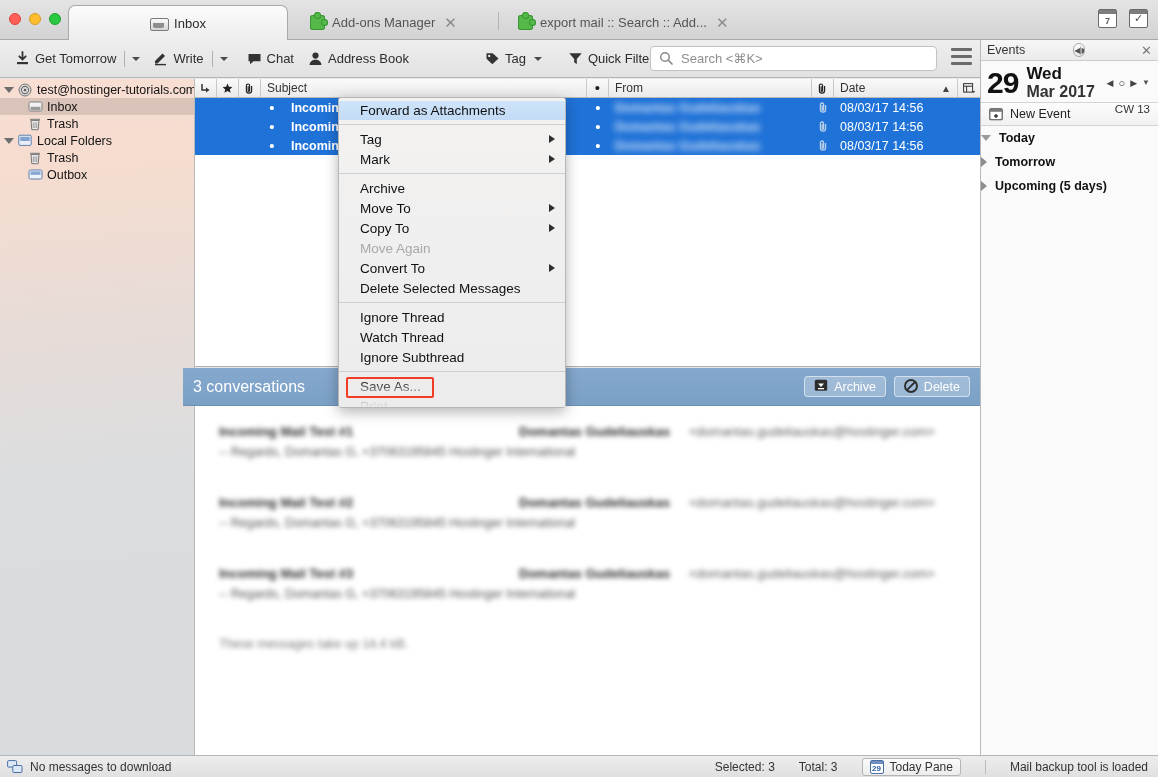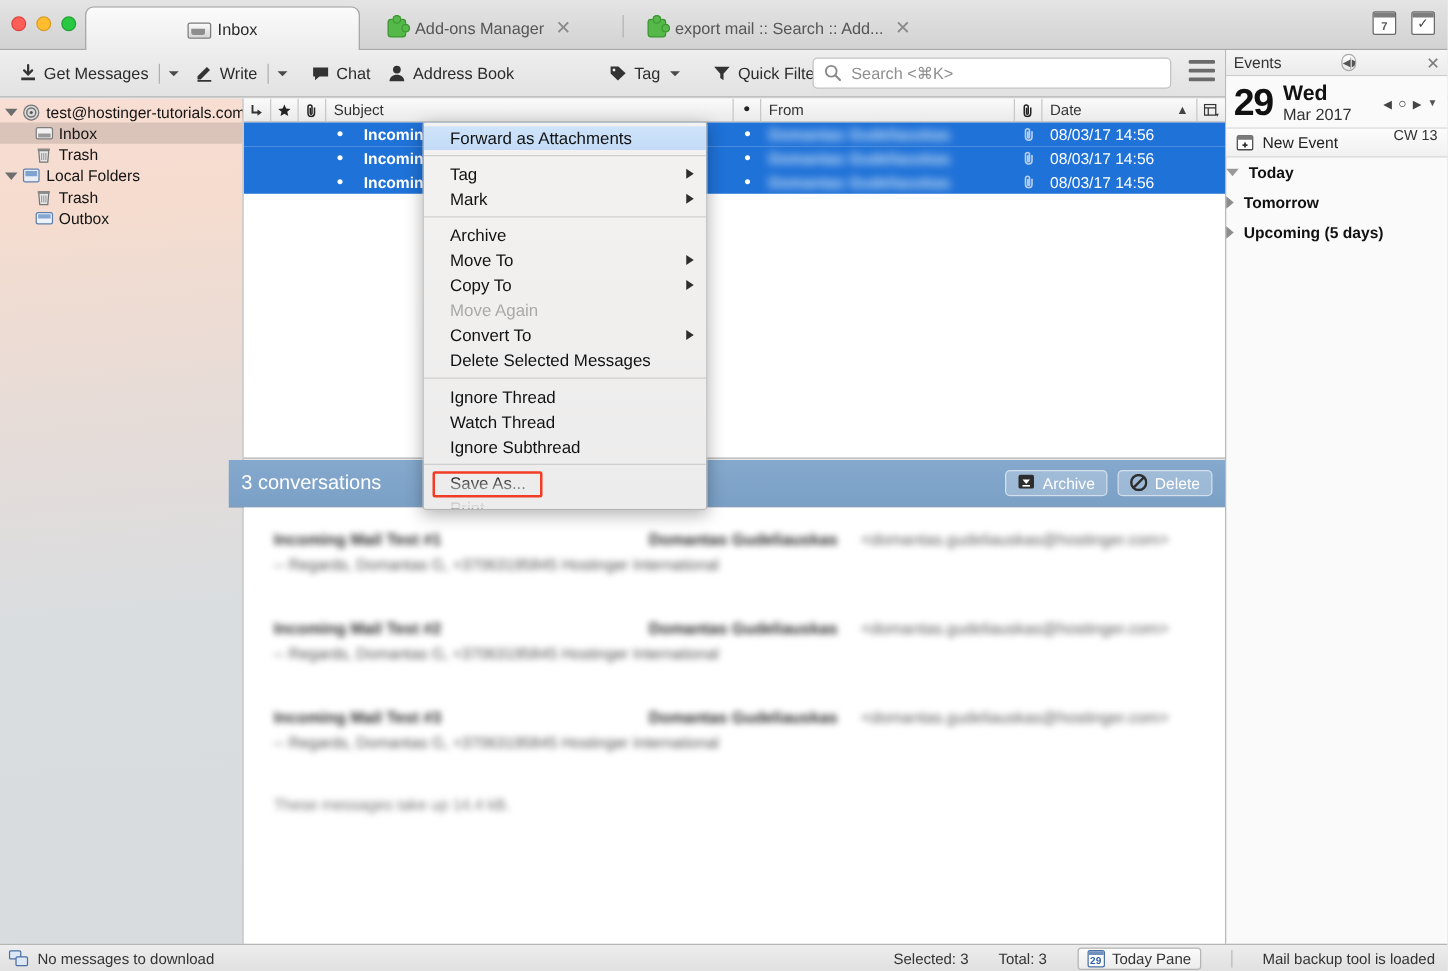--- a/index.html
+++ b/index.html
@@ -256,21 +256,21 @@
   .ev-nav span:first-child { border-right:1px solid #bbb; }
   .ev-close { margin-left:8px; font-size:13px; color:#7a7a7a; }
   .ev-date {
     height:42px; display:flex; align-items:center; padding:2px 8px 0 6px;
     border-bottom:1px solid #d5d5d5;
     background:#fafafa;
   }
   .ev-daynum { font-size:30px; font-weight:bold; letter-spacing:-1px; color:#111; }
   .ev-dcol { margin-left:8px; line-height:1.15; }
   .ev-dow { font-size:17px; font-weight:bold; color:#111; }
-  .ev-sub { font-size:13px; color:#333; }
+  .ev-sub { font-size:16px; color:#333;font-weight:bold; }
   .ev-ctrls { margin-left:auto; display:flex; align-items:center; gap:0; }
   .ev-newrow {
     height:23px; display:flex; align-items:center; gap:6px; padding:0 8px;
     border-bottom:1px solid #d5d5d5; font-size:12.5px; color:#222;
     background:linear-gradient(180deg,#fcfcfc,#f1f1f1);
   }
   .ev-grp {
     height:24px; display:flex; align-items:center; gap:8px; 
     font-size:12.5px; font-weight:bold; color:#111;
   }
@@ -379,21 +379,21 @@
 
   <div class="toolbar">
     <div class="tb-split">
       <div class="tb-btn">
         <span class="ic">
           <svg width="15" height="15" viewBox="0 0 15 15">
               <path d="M7.5 1v7M4.3 5.3l3.2 3.2 3.2-3.2" stroke="#333" stroke-width="1.8" fill="none" stroke-linecap="round"></path>
               <rect x="2" y="11" width="11" height="2.2" fill="#333"></rect>
             </svg>
         </span>
-        <span>Get Messages</span>
+        <span>Get Tomorrow</span>
       </div>
       <div class="tb-vsep"></div>
       <div class="tb-arrow"></div>
     </div>
 
     <div class="tb-split">
       <div class="tb-btn">
         <span class="ic">
           <svg width="15" height="15" viewBox="0 0 15 15">
               <path d="M2 12.5V10L9.5 2.5l2.5 2.5L4.5 12.5z" fill="#333"></path>

